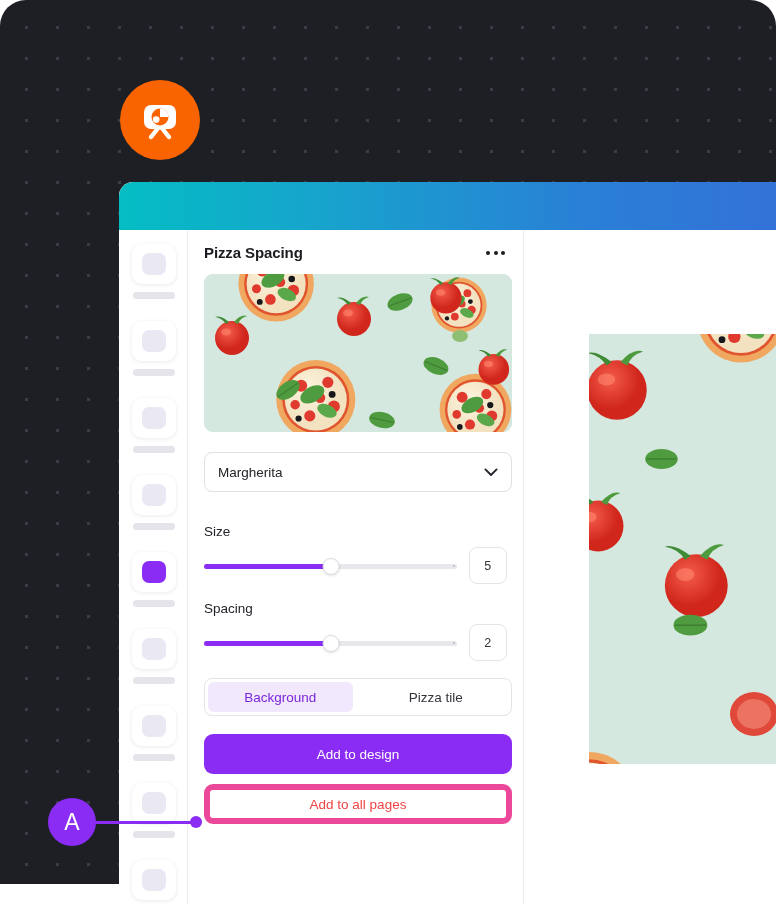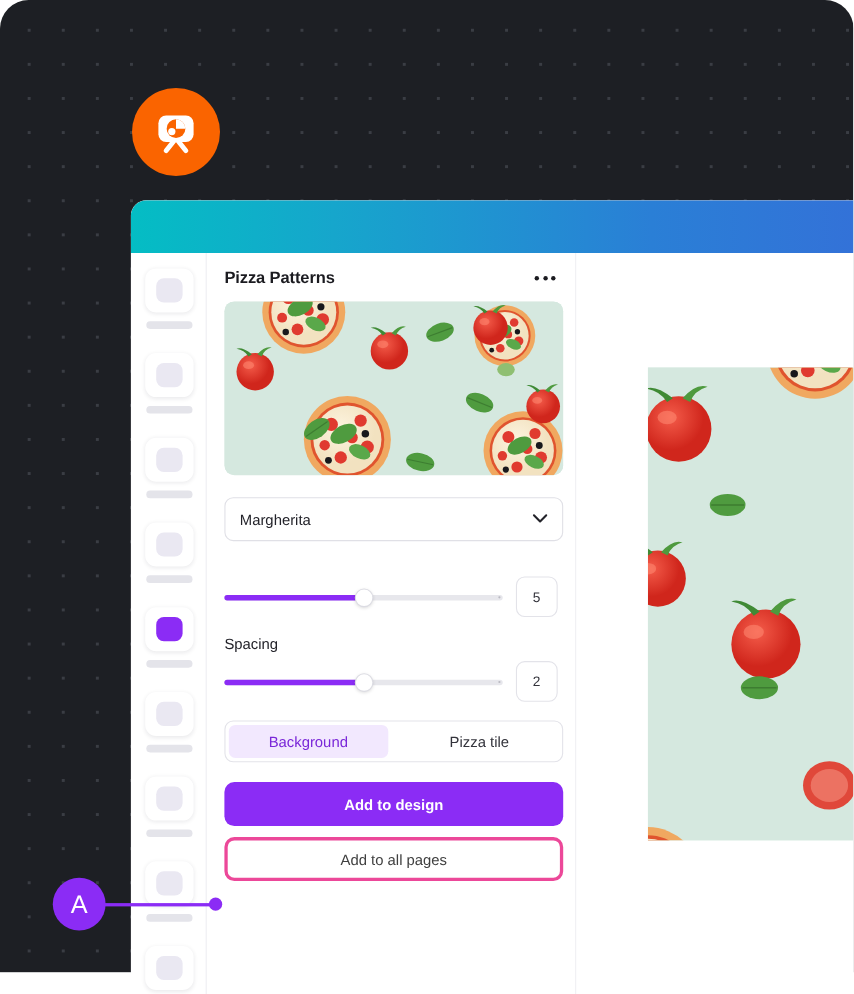--- a/index.html
+++ b/index.html
@@ -274,33 +274,32 @@
     background: #8b2cf5;
     color: #ffffff;
     font-size: 13.5px;
     display: flex;
     align-items: center;
     justify-content: center;
     margin-bottom: 10px;
     border: none;
     cursor: pointer;
     font-family: "Liberation Sans", sans-serif;
-    font-weight: bold;
   }
   .btn-secondary {
     width: 308px;
     height: 40px;
     border-radius: 9px;
     background: #ffffff;
-    color: #404040;
+    color: #ef4444;
     font-size: 13.5px;
     display: flex;
     align-items: center;
     justify-content: center;
-    border: 3px solid #ec4899;
+    border: 6px solid #ec4899;
     cursor: pointer;
     font-family: "Liberation Sans", sans-serif;
   }
 
   
   .canvas {
     flex: 1;
     background: #ffffff;
     position: relative;
     overflow: hidden;
@@ -422,21 +421,21 @@
         <div class="rail-item">
           <div class="rail-card">
               <span class="rail-chip"></span>
             </div>
         </div>
       </div>
 
       <div class="panel">
 
         <div class="panel-head">
-          <div class="panel-title">Pizza Patterns</div>
+          <div class="panel-title">Pizza Spacing</div>
           <div class="kebab">
               <i></i>
               <i></i>
               <i></i>
             </div>
         </div>
 
         <div class="preview">
           <svg width="308" height="158" viewBox="0 0 308 158">
             <defs>
@@ -493,20 +492,21 @@
 
         <div class="select">
           <span class="select-value">Margherita</span>
           <span>
             <svg width="14" height="9" viewBox="0 0 14 9">
               <path d="M1.4 1.4 L7 7 L12.6 1.4" stroke="#23232a" stroke-width="1.9" fill="none" stroke-linecap="round" stroke-linejoin="round"></path>
             </svg>
           </span>
         </div>
 
+        <div class="field-label">Size</div>
         <div class="slider-row">
           <div class="slider">
             <div class="track"></div>
             <div class="track-fill" id="size-fill" style="width: 126.5px;"></div>
             <div class="track-end"></div>
             <div class="knob" id="size-knob" style="left: 126.5px;"></div>
           </div>
           <div class="numbox">5</div>
         </div>
 

